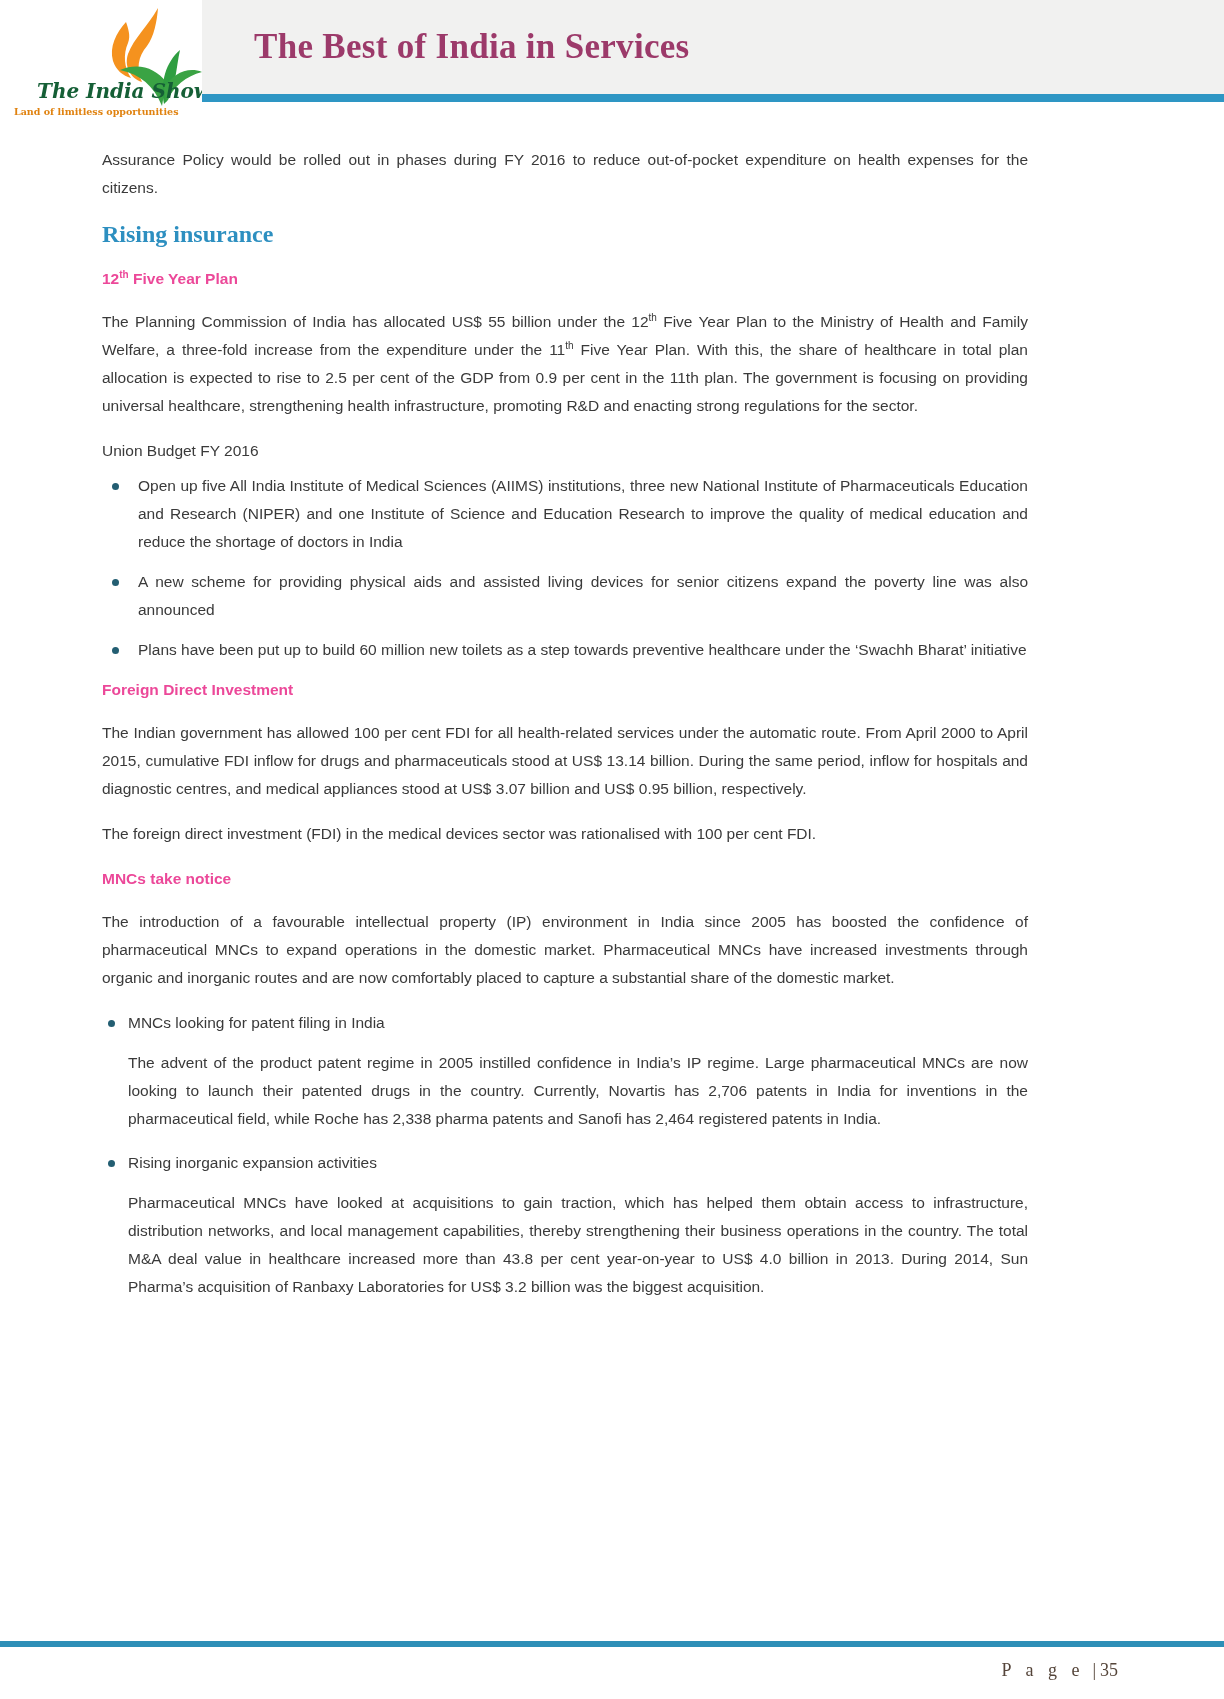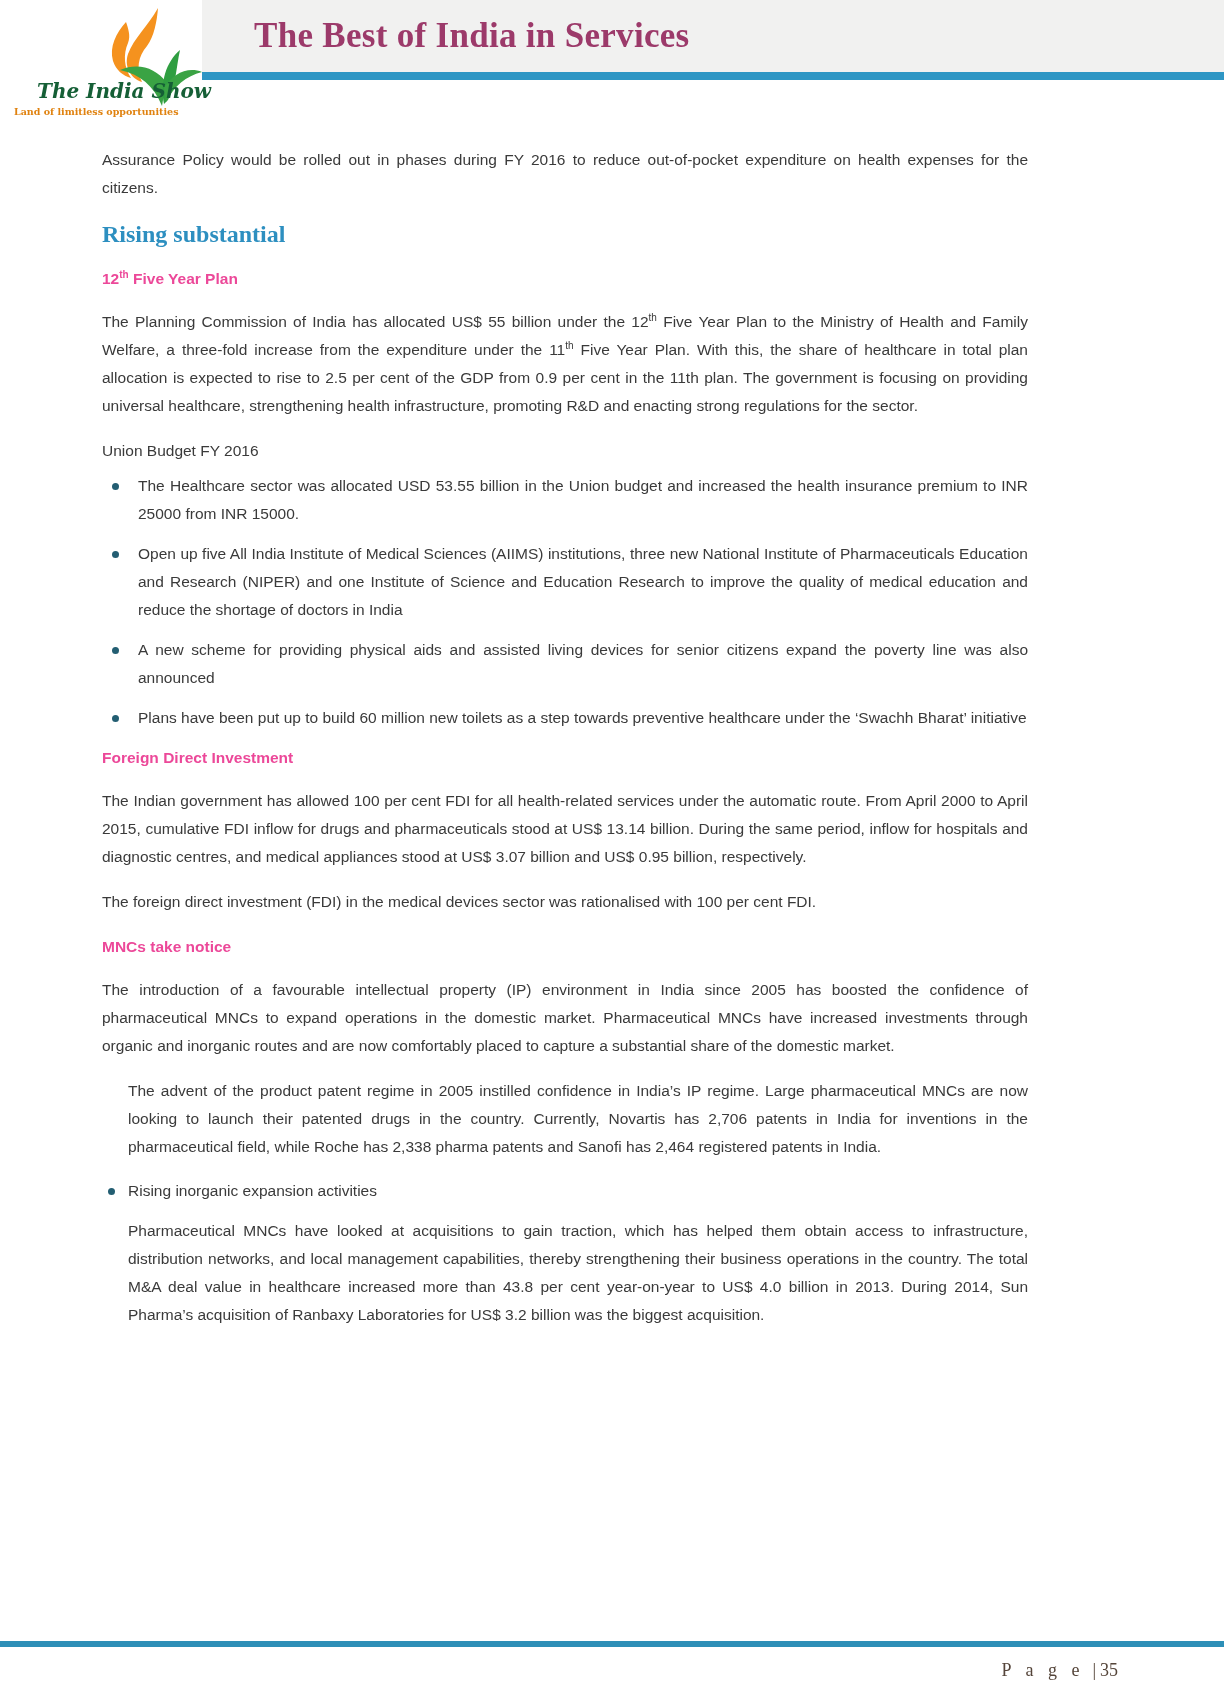--- a/index.html
+++ b/index.html
@@ -9,21 +9,21 @@
     height: 1699px;
     background: #ffffff;
     font-family: "Liberation Sans", sans-serif;
     overflow: hidden;
   }
 
   
   .banner {
     position: absolute;
     left: 202px; top: 0; right: 0;
-    height: 80px;
+    height: 102px;
     background: var(--banner-bg, #f1f1f0);
     border-bottom: 8px solid var(--accent-blue-bar, #2e96c4);
     display: flex;
     align-items: center;
     box-sizing: border-box;
     padding-left: 52px;
   }
   .banner-title {
     font-family: "Liberation Serif", serif;
     font-weight: bold;
@@ -138,35 +138,31 @@
   </div>
 
   <div class="banner">
     <span class="banner-title">The Best of India in Services</span>
   </div>
 
   <div class="content">
 
     <p class="para">Assurance Policy would be rolled out in phases during FY 2016 to reduce out-of-pocket expenditure on health expenses for the citizens.</p>
 
-    <h2 class="section-heading">Rising substantial</h2>
+    <h2 class="section-heading">Rising insurance</h2>
 
     <h3 class="sub-heading"><span>12</span><sup>th</sup><span> Five Year Plan</span></h3>
 
     <p class="para"><span>The Planning Commission of India has allocated US$ 55 billion under the 12</span><sup>th</sup><span> Five Year Plan to the Ministry of Health and Family Welfare, a three-fold increase from the expenditure under the 11</span><sup>th</sup><span> Five Year Plan. With this, the share of healthcare in total plan allocation is expected to rise to 2.5 per cent of the GDP from 0.9 per cent in the 11th plan. The government is focusing on providing universal healthcare, strengthening health infrastructure, promoting R&amp;D and enacting strong regulations for the sector.</span></p>
 
     <p class="label-line">Union Budget FY 2016</p>
 
     <div class="bullets budget">
       <div class="bullet-item">
         <span class="dot"></span>
-        <div class="btext">The Healthcare sector was allocated USD 53.55 billion in the Union budget and increased the health insurance premium to INR 25000 from INR 15000.</div>
-      </div>
-      <div class="bullet-item">
-        <span class="dot"></span>
         <div class="btext">Open up five All India Institute of Medical Sciences (AIIMS) institutions, three new National Institute of Pharmaceuticals Education and Research (NIPER) and one Institute of Science and Education Research to improve the quality of medical education and reduce the shortage of doctors in India</div>
       </div>
       <div class="bullet-item">
         <span class="dot"></span>
         <div class="btext">A new scheme for providing physical aids and assisted living devices for senior citizens expand the poverty line was also announced</div>
       </div>
       <div class="bullet-item">
         <span class="dot"></span>
         <div class="btext">Plans have been put up to build 60 million new toilets as a step towards preventive healthcare under the ‘Swachh Bharat’ initiative</div>
       </div>
@@ -176,20 +172,24 @@
 
     <p class="para">The Indian government has allowed 100 per cent FDI for all health-related services under the automatic route. From April 2000 to April 2015, cumulative FDI inflow for drugs and pharmaceuticals stood at US$ 13.14 billion. During the same period, inflow for hospitals and diagnostic centres, and medical appliances stood at US$ 3.07 billion and US$ 0.95 billion, respectively.</p>
 
     <p class="para">The foreign direct investment (FDI) in the medical devices sector was rationalised with 100 per cent FDI.</p>
 
     <h3 class="sub-heading">MNCs take notice</h3>
 
     <p class="para">The introduction of a favourable intellectual property (IP) environment in India since 2005 has boosted the confidence of pharmaceutical MNCs to expand operations in the domestic market. Pharmaceutical MNCs have increased investments through organic and inorganic routes and are now comfortably placed to capture a substantial share of the domestic market.</p>
 
     <div class="bullets mnc">
+      <div class="bullet-item">
+        <span class="dot"></span>
+        <div class="btext">MNCs looking for patent filing in India</div>
+      </div>
       <p class="mnc-body">The advent of the product patent regime in 2005 instilled confidence in India’s IP regime. Large pharmaceutical MNCs are now looking to launch their patented drugs in the country. Currently, Novartis has 2,706 patents in India for inventions in the pharmaceutical field, while Roche has 2,338 pharma patents and Sanofi has 2,464 registered patents in India.</p>
       <div class="bullet-item">
         <span class="dot"></span>
         <div class="btext">Rising inorganic expansion activities</div>
       </div>
       <p class="mnc-body">Pharmaceutical MNCs have looked at acquisitions to gain traction, which has helped them obtain access to infrastructure, distribution networks, and local management capabilities, thereby strengthening their business operations in the country. The total M&amp;A deal value in healthcare increased more than 43.8 per cent year-on-year to US$ 4.0 billion in 2013. During 2014, Sun Pharma’s acquisition of Ranbaxy Laboratories for US$ 3.2 billion was the biggest acquisition.</p>
     </div>
 
   </div>
 

